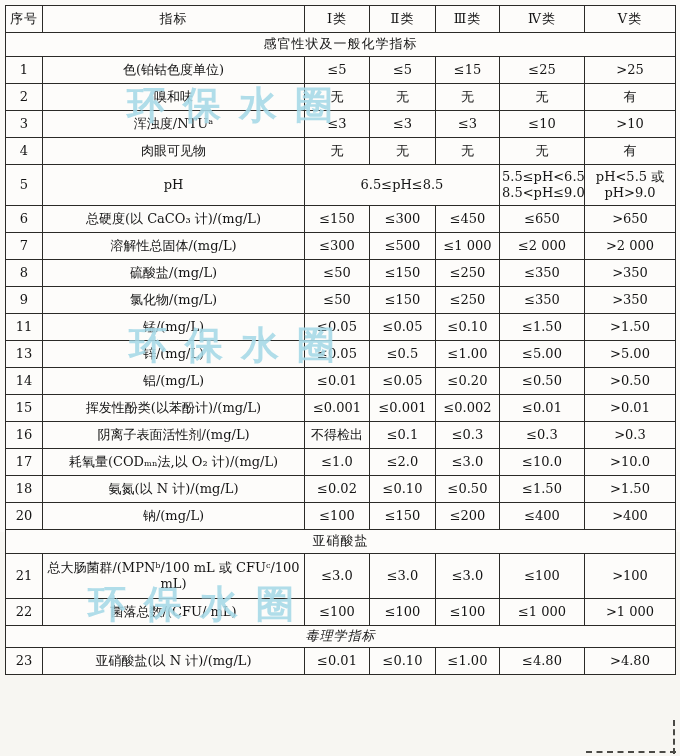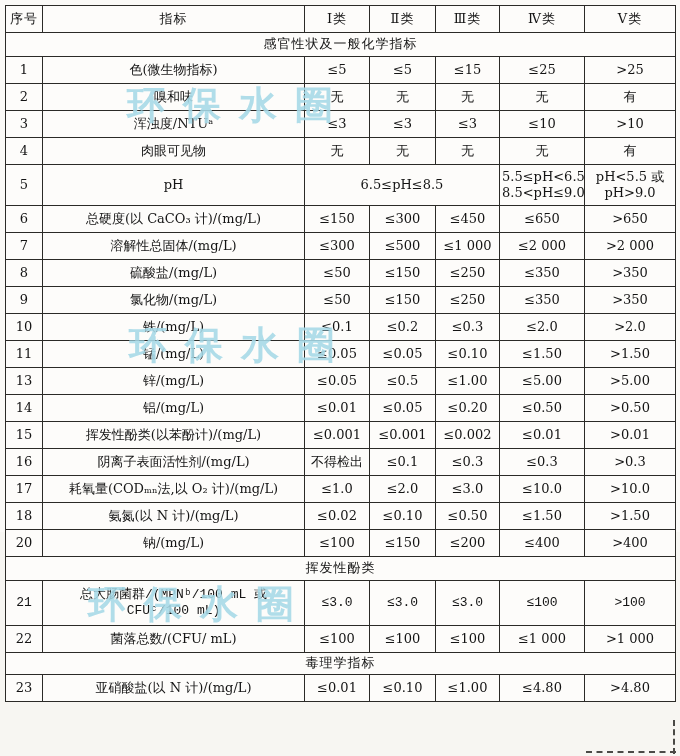--- a/index.html
+++ b/index.html
@@ -28,23 +28,23 @@
     text-align:center;
     vertical-align:middle;
     padding:1px 2px;
     font-weight:normal;
     line-height:1.25;
     overflow:hidden;
   }
   table.std thead tr { height:27px; }
   table.std tbody tr { height:27px; }
   table.std tbody tr.tall { height:41px; }
-  table.std tbody tr.xtall { height:45px;font-family:Liberation Mono, monospace; }
+  table.std tbody tr.xtall { height:45px; }
   table.std tbody tr.section-row { height:24px; }
-  table.std tbody tr.section-row.short { height:22px; }
+  table.std tbody tr.section-row.short { height:22px;font-style:italic; }
   td.section-title { font-weight:bold; letter-spacing:1px; }
   td.indicator { text-align:left; padding-left:9px; padding-right:4px; }
   td.multiline { white-space:pre-line; font-size:12.5px; }
   th { letter-spacing:1px; }
   .wm {
     position:absolute;
     font-family:Liberation Mono, monospace;
     font-weight:bold;
     font-size:38px;
     letter-spacing:18px;
@@ -89,21 +89,21 @@
         <th>Ⅳ类</th>
         <th>Ⅴ类</th>
       </tr>
     </thead>
     <tbody>
         <tr class="section-row">
           <td colspan="7" class="section-title">感官性状及一般化学指标</td>
         </tr>
         <tr>
           <td>1</td>
-          <td class="indicator">色(微生物指标)</td>
+          <td class="indicator">色(铂钴色度单位)</td>
           <td>≤5</td>
           <td>≤5</td>
           <td>≤15</td>
           <td>≤25</td>
           <td>&gt;25</td>
         </tr>
         <tr>
           <td>2</td>
           <td class="indicator">嗅和味</td>
           <td>无</td>
@@ -169,29 +169,20 @@
         <tr>
           <td>9</td>
           <td class="indicator">氯化物/(mg/L)</td>
           <td>≤50</td>
           <td>≤150</td>
           <td>≤250</td>
           <td>≤350</td>
           <td>&gt;350</td>
         </tr>
         <tr>
-          <td>10</td>
-          <td class="indicator">铁/(mg/L)</td>
-          <td>≤0.1</td>
-          <td>≤0.2</td>
-          <td>≤0.3</td>
-          <td>≤2.0</td>
-          <td>&gt;2.0</td>
-        </tr>
-        <tr>
           <td>11</td>
           <td class="indicator">锰/(mg/L)</td>
           <td>≤0.05</td>
           <td>≤0.05</td>
           <td>≤0.10</td>
           <td>≤1.50</td>
           <td>&gt;1.50</td>
         </tr>
         <tr>
           <td>13</td>
@@ -250,21 +241,21 @@
         <tr>
           <td>20</td>
           <td class="indicator">钠/(mg/L)</td>
           <td>≤100</td>
           <td>≤150</td>
           <td>≤200</td>
           <td>≤400</td>
           <td>&gt;400</td>
         </tr>
         <tr class="section-row">
-          <td colspan="7" class="section-title">挥发性酚类</td>
+          <td colspan="7" class="section-title">亚硝酸盐</td>
         </tr>
         <tr class="xtall">
           <td>21</td>
           <td class="indicator">总大肠菌群/(MPNᵇ/100 mL 或 CFUᶜ/100 mL)</td>
           <td>≤3.0</td>
           <td>≤3.0</td>
           <td>≤3.0</td>
           <td>≤100</td>
           <td>&gt;100</td>
         </tr>

